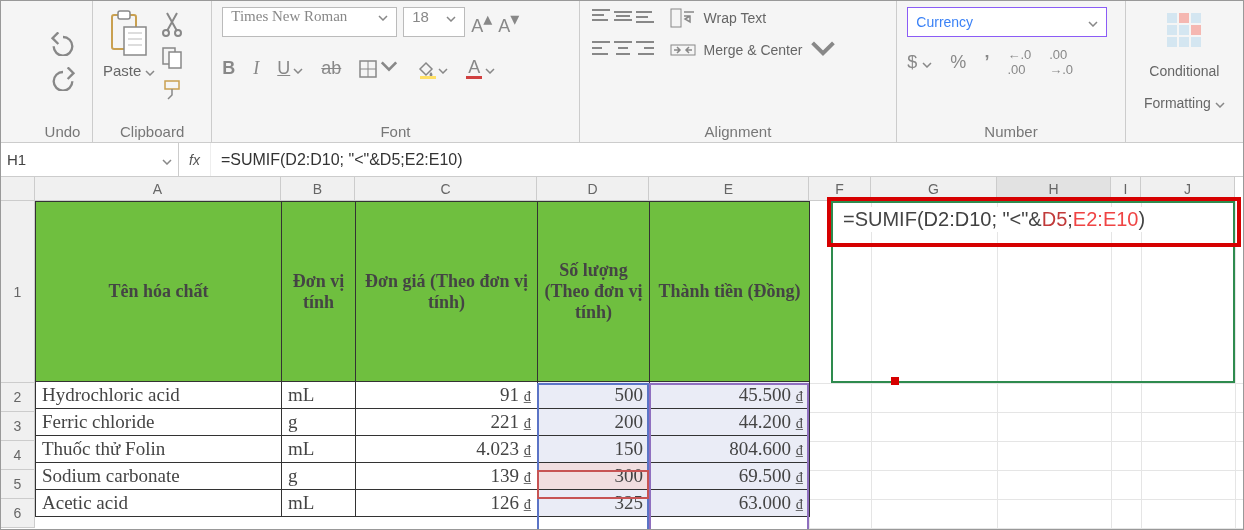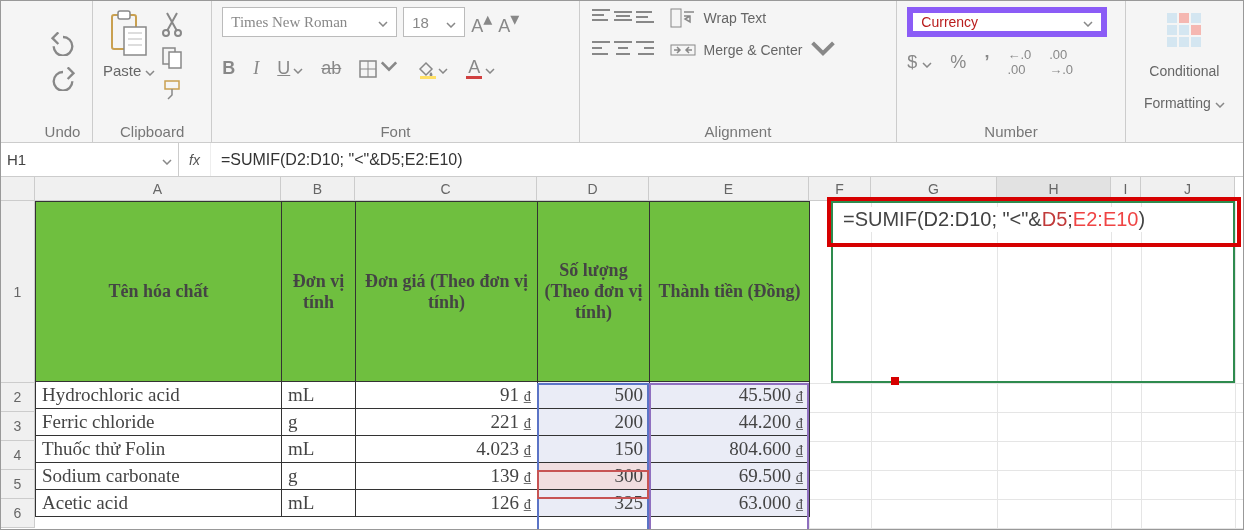--- a/index.html
+++ b/index.html
@@ -37,21 +37,21 @@
   color: #777;
   font-size: 15px;
   padding-top: 4px;
 }
 .undo-stack { display: flex; flex-direction: column; gap: 8px; align-items: center; justify-content: center; height: 100%; padding: 0 6px; }
 .undo-stack svg { width: 28px; height: 24px; }
 .paste-group { display: flex; flex-direction: column; align-items: center; gap: 2px; padding-top: 2px; }
 .paste-side { display: flex; flex-direction: column; gap: 6px; padding-top: 4px; }
 .font-group { flex-direction: column; }
 .font-row1 { display: flex; gap: 6px; align-items: center; }
-.font-sel { border: 1px solid #bbb; background: #fff; height: 30px; display: flex; align-items: center; padding: 0 8px; color: #888; font-size: 15px; gap: 14px; }
+.font-sel { border: 1px solid #bbb; background: #fff; height: 30px; display: flex; padding: 0 8px; color: #888; font-size: 15px; gap: 14px; }
 .font-name { width: 175px; justify-content: space-between; font-family: "Times New Roman", serif; }
 .font-size { width: 62px; justify-content: space-between; }
 .chev-down { display: inline-block; }
 .chev-down svg { width: 10px; height: 6px; }
 .incdec { display: flex; gap: 6px; color: #888; }
 .incdec span { font-size: 18px; }
 .sup { font-size: 11px; vertical-align: super; }
 .font-row2 { display: flex; gap: 18px; align-items: center; margin-top: 14px; }
 .fbtn { color: #888; font-size: 18px; display: flex; align-items: center; gap: 3px; }
 .underline-u { text-decoration: underline; }
@@ -59,21 +59,21 @@
 .border-icon svg { width: 18px; height: 18px; }
 .fill-icon { display: flex; align-items: center; gap: 2px; }
 .fontcolor { display: flex; flex-direction: column; align-items: center; line-height: 1; }
 .fontcolor .abar { width: 16px; height: 3px; }
 .align-group-content { display: flex; flex-direction: column; gap: 10px; }
 .align-row { display: flex; align-items: center; }
 .align-ico svg { width: 22px; height: 18px; }
 .wrap-row { display: flex; align-items: center; gap: 8px; color: #666; }
 .wrap-row svg { width: 26px; height: 20px; }
 .num-group-content { display: flex; flex-direction: column; gap: 10px; }
-.num-sel { border: 6px solid #8b5cf6; background: #fff; height: 30px; width: 200px; display: flex; align-items: center; padding: 0 8px; color: #b91c1c; justify-content: space-between; }
+.num-sel { border: 1px solid #8b5cf6; background: #fff; height: 30px; width: 200px; display: flex; align-items: center; padding: 0 8px; color: #3b82f6; justify-content: space-between; }
 .num-row { display: flex; gap: 18px; align-items: center; color: #888; font-size: 18px; }
 .cond-fmt { display: flex; flex-direction: column; align-items: center; gap: 16px; color: #666; padding-top: 6px; }
 .cond-grid { display: grid; grid-template-columns: repeat(3, 10px); gap: 2px; }
 .cond-grid div { width: 10px; height: 10px; background: #d4e6f1; }
 .cond-grid div.hl { background: #f5b7b1; }
 .cond-label { font-size: 14px; text-align: center; display: flex; align-items: center; gap: 4px; }
 
 .formula-bar {
   display: flex;
   align-items: center;

